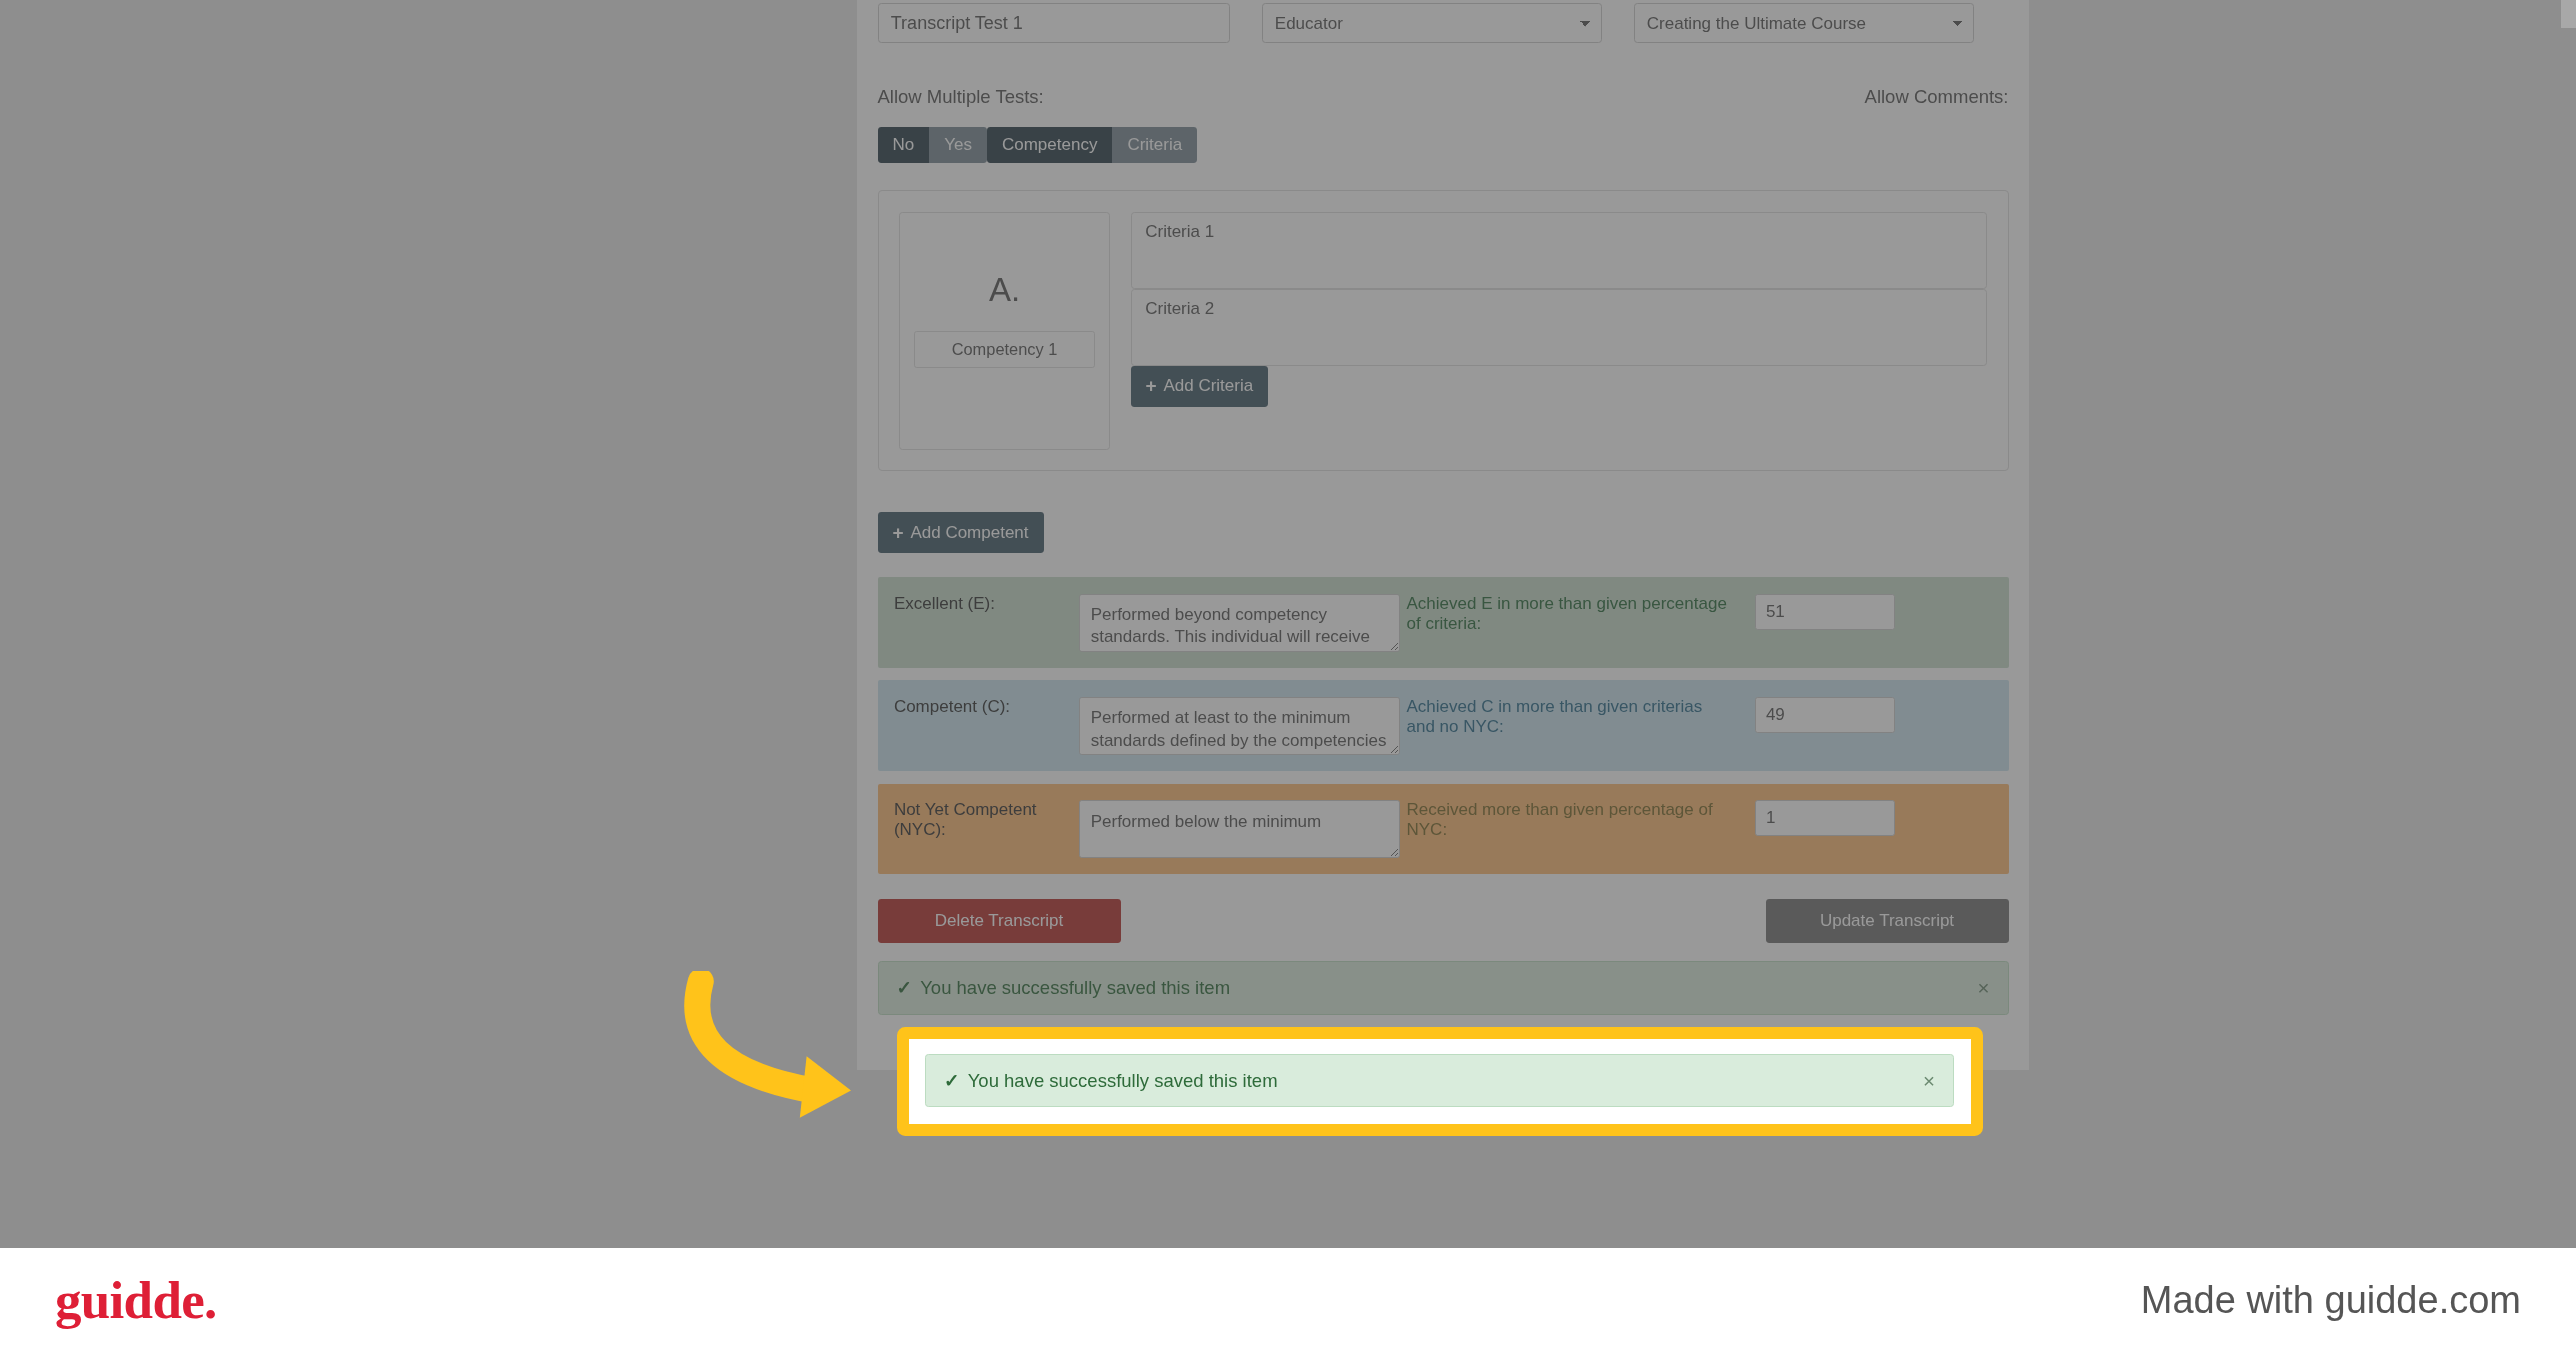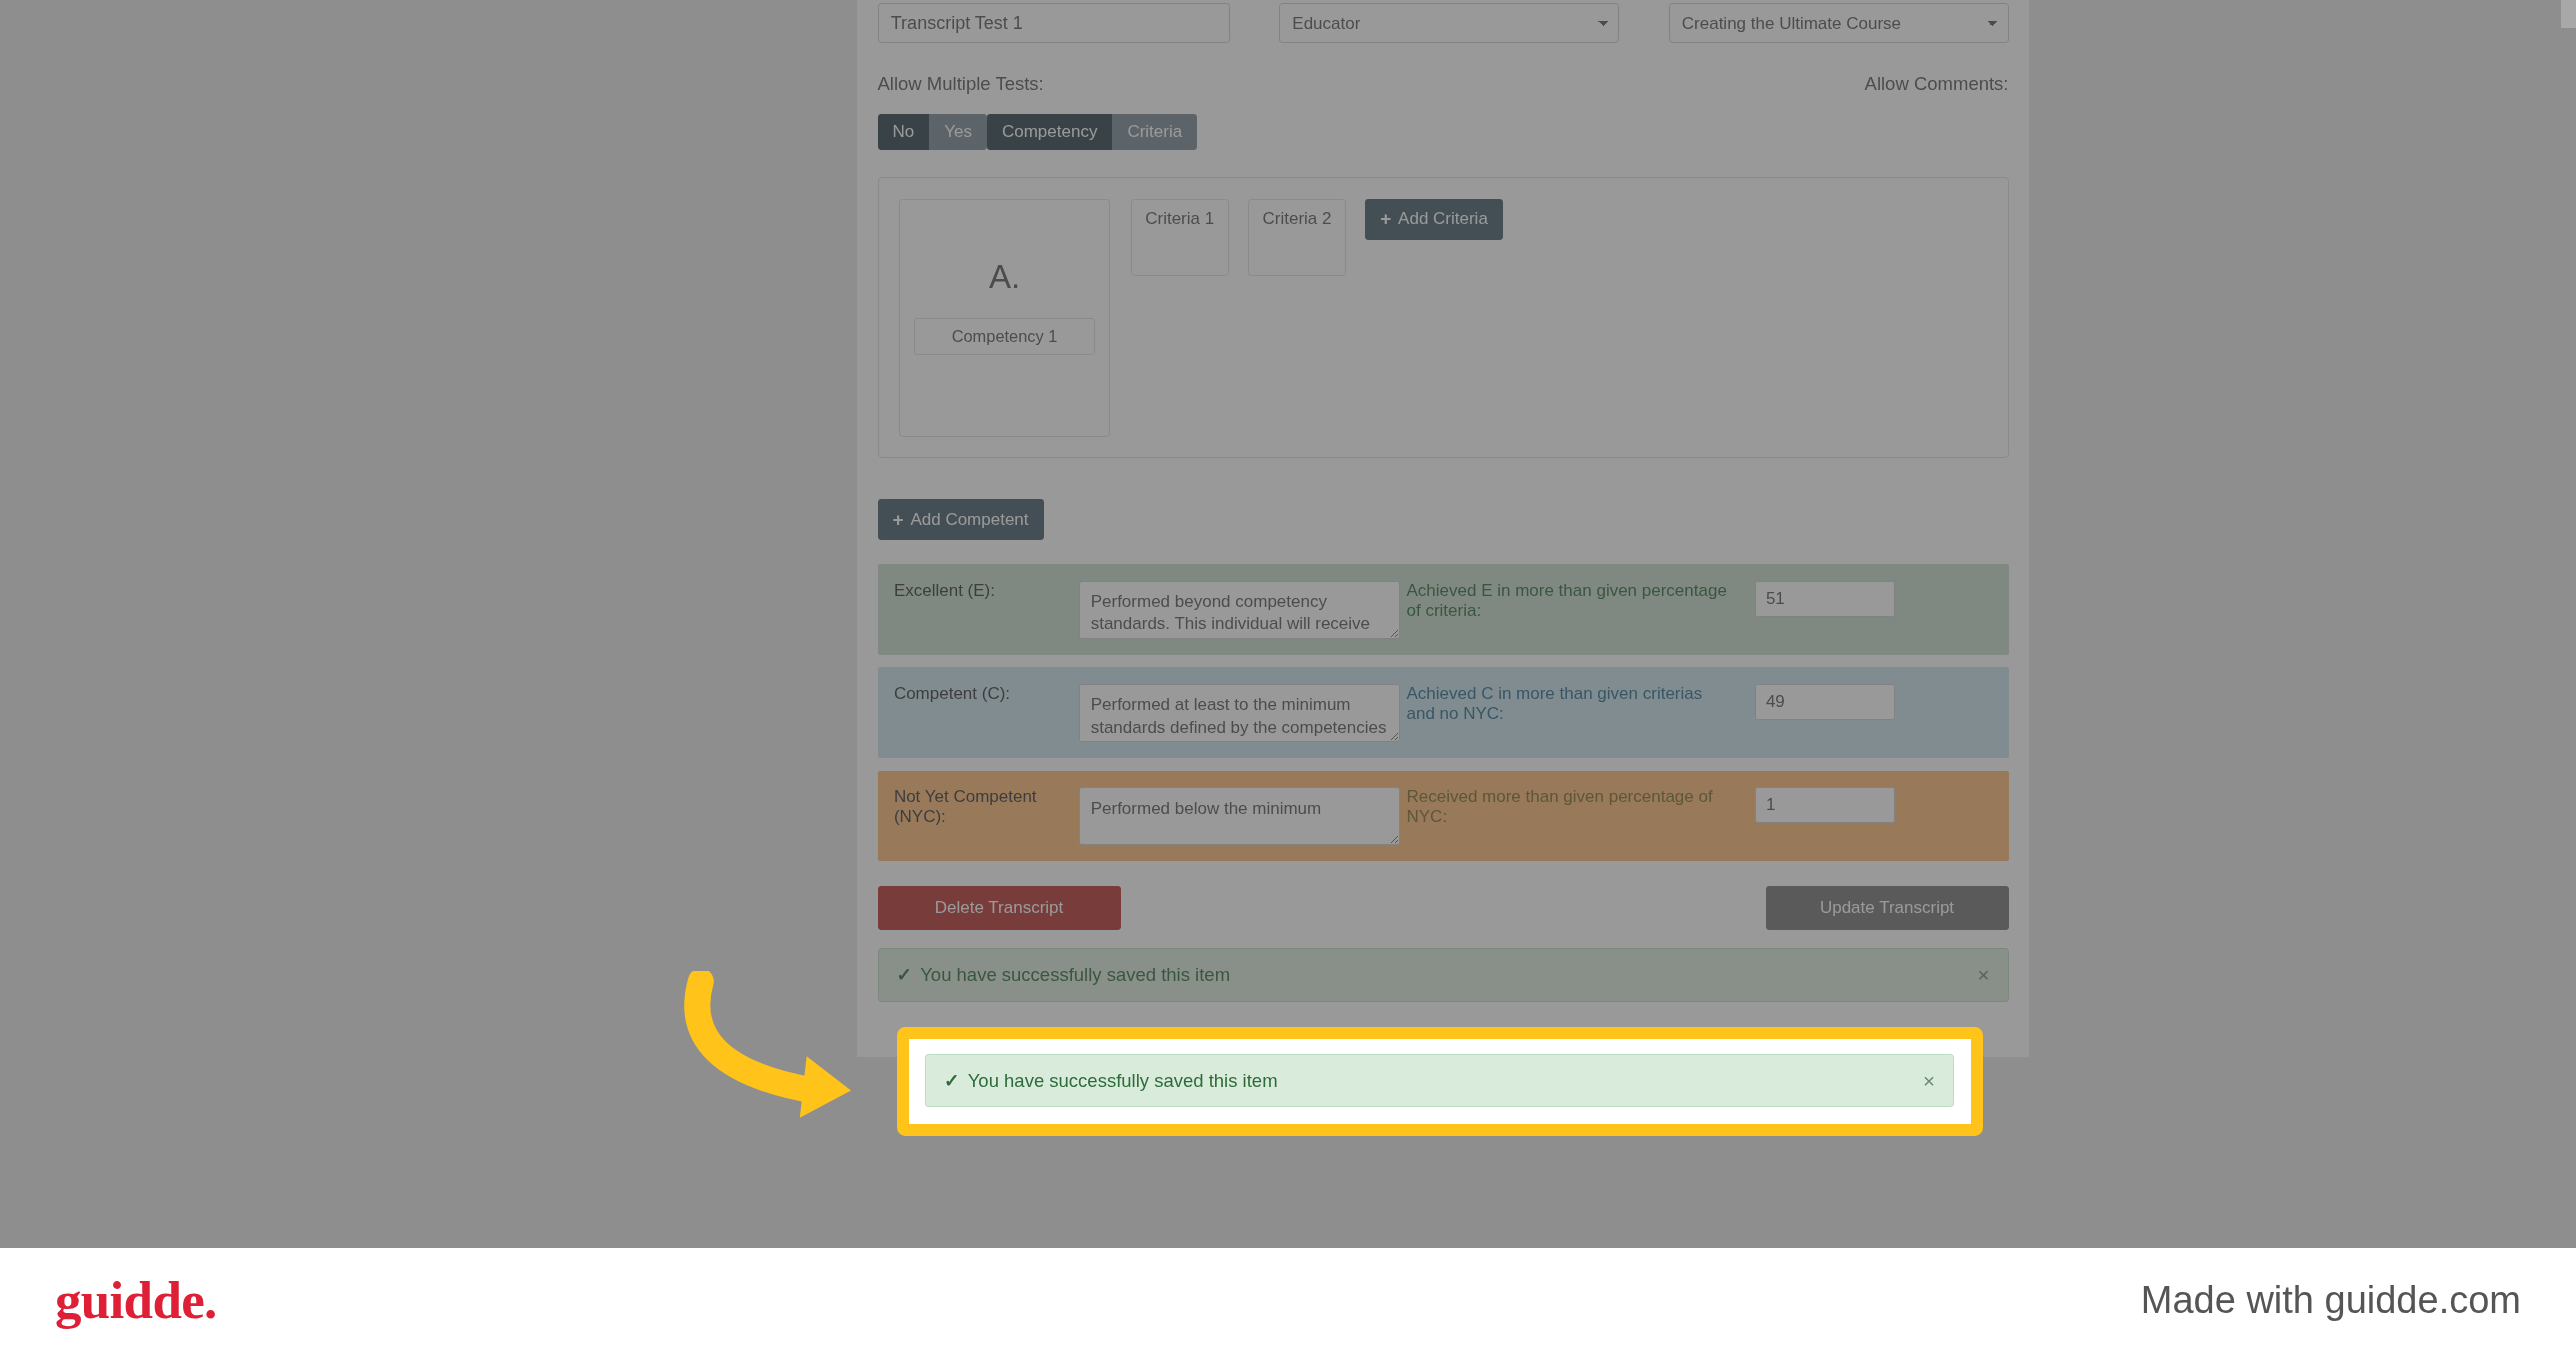--- a/index.html
+++ b/index.html
@@ -20,23 +20,22 @@
   .panel {
     position: absolute;
     left: 857px;
     top: -13.7px;
     width: 1172px;
     background: #fff;
     padding: 17px 20.5px 55px 20.5px;
   }
   .row3 {
     display: flex;
-    gap: 21px;
-    margin-bottom: 30px;
-    justify-content: space-between;
+    gap: 32px;
+    margin-bottom: 43px;
   }
   .text-input {
     height: 40px;
     border: 0.7px solid #ccc;
     border-radius: 3.4px;
     padding: 0 12.3px;
     font-size: 18px;
     color: #555;
     background: #fff;
     width: 352px;
@@ -110,22 +109,21 @@
     border: 0.7px solid #ddd;
     margin: 0 13.7px;
     padding: 8.2px 0;
     font-size: 16.4px;
     color: #555;
     border-radius: 2.7px;
   }
   .criteria-col {
     flex: 1;
     display: flex;
-    flex-direction: row;
-    gap: 19px;
+    flex-direction: column;
   }
   .criteria-box {
     border: 0.7px solid #ddd;
     border-radius: 3.4px;
     height: 77px;
     padding: 9.6px 13.7px;
     font-size: 17px;
     color: #555;
   }
   .btn-dark {

